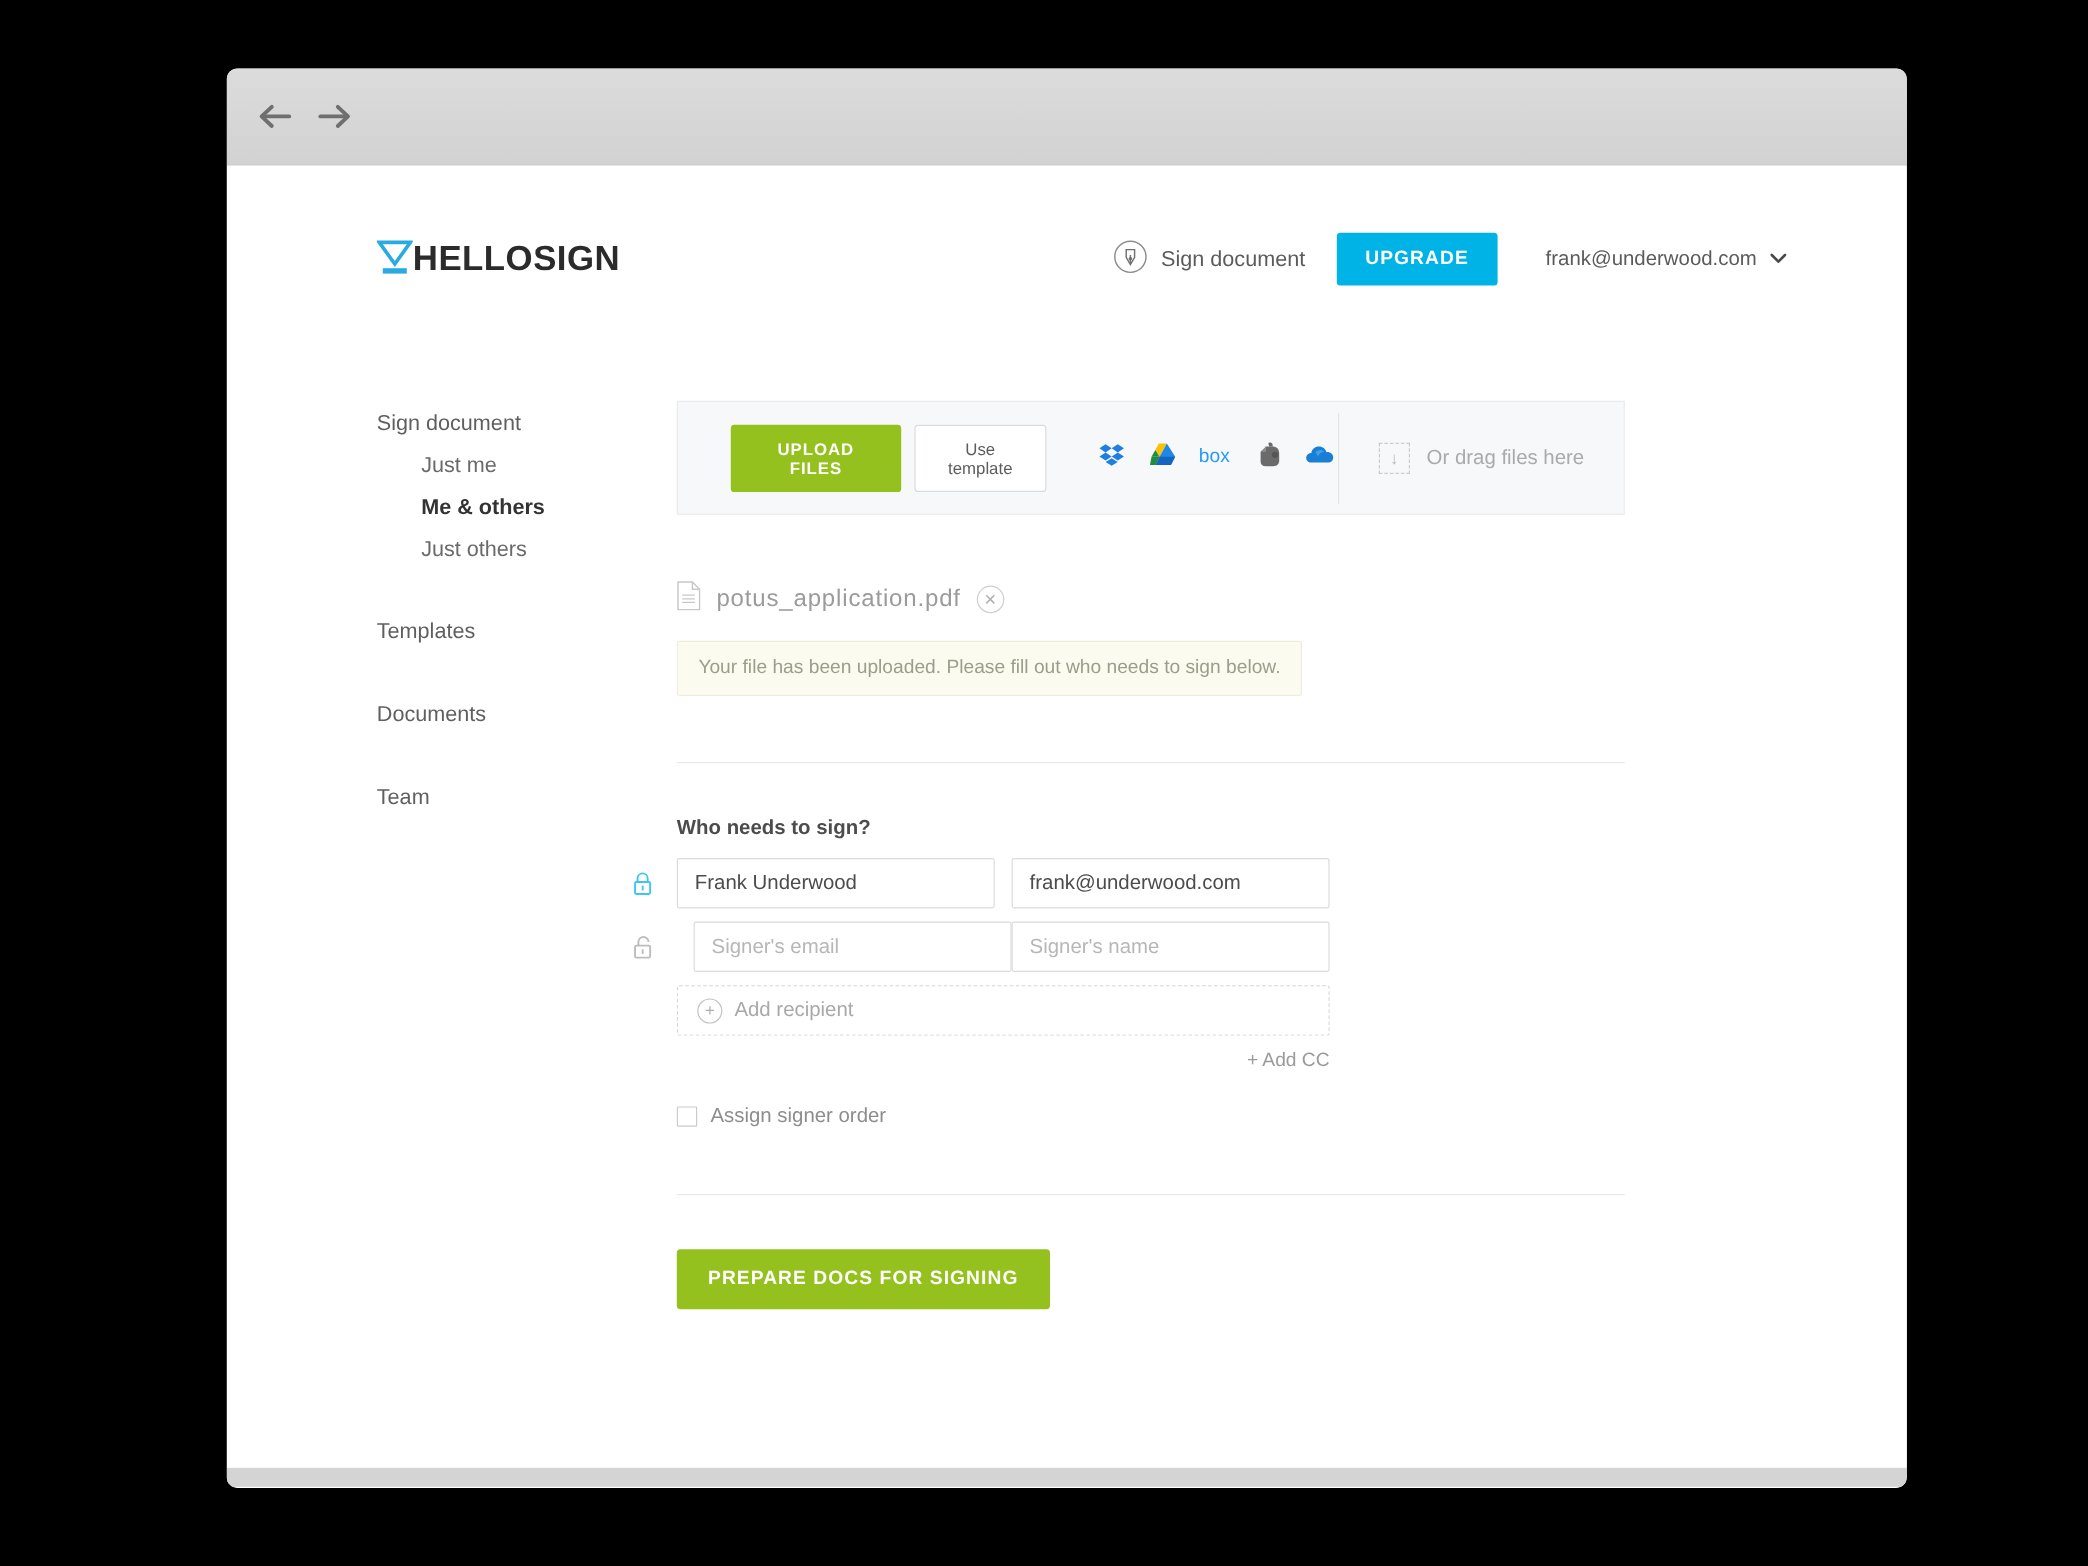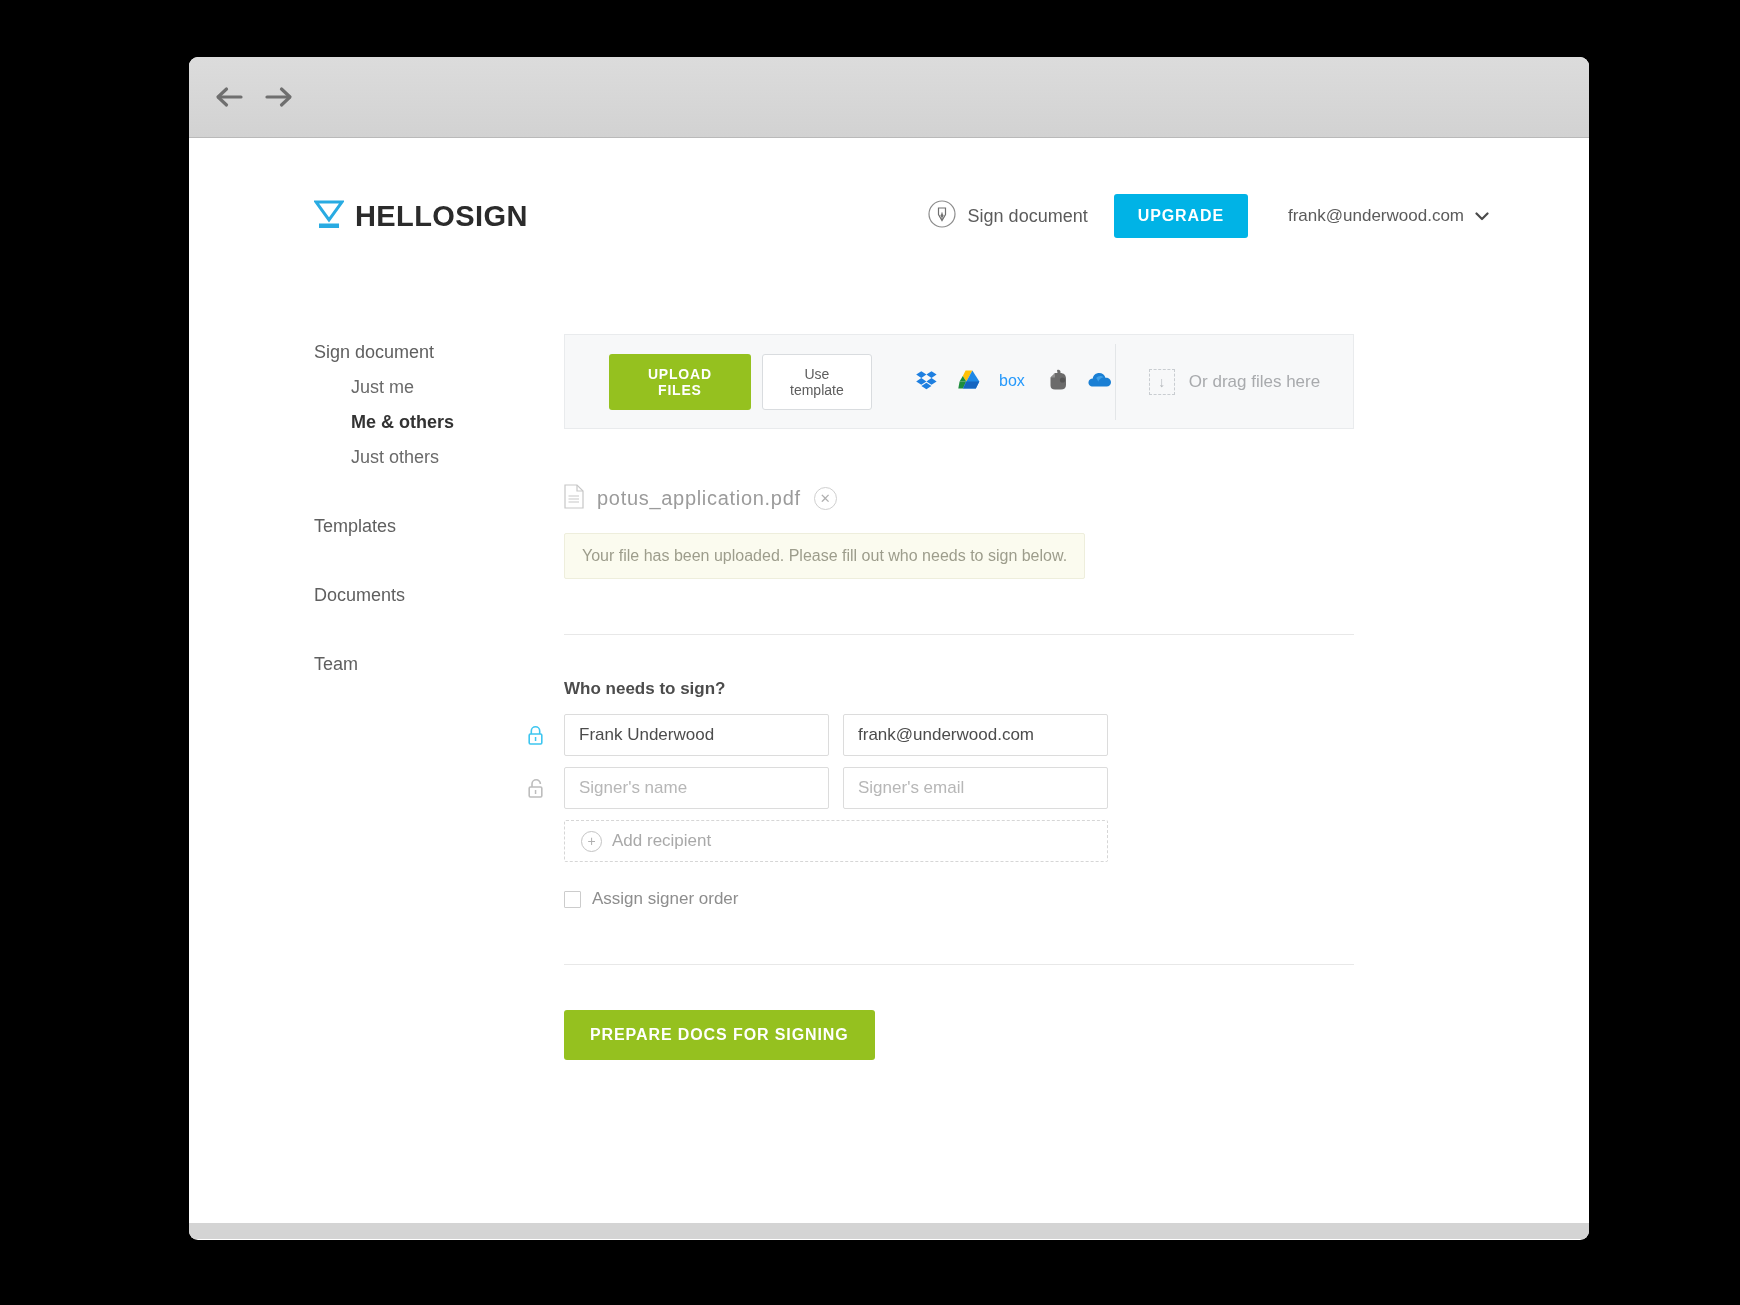--- a/index.html
+++ b/index.html
@@ -96,21 +96,20 @@
   
   .site-header {
     display: flex;
     align-items: center;
     padding: 56px 100px 0 125px;
     box-sizing: border-box;
   }
   .logo {
     display: flex;
     align-items: center;
-    gap: 11px;
     cursor: pointer;
   }
   .logo-mark { display: block; }
   .logo-text {
     font-size: 29px;
     font-weight: bold;
     color: #2b2b2b;
     letter-spacing: 0.4px;
   }
   .header-right {
@@ -589,29 +588,32 @@
           </div>
 
           <div class="signer-row">
             <span class="lock-slot">
               <svg width="17" height="21" viewBox="0 0 17 21">
                 <path d="M5 9 L5 6 A4.2 4.2 0 0 1 13.4 6" fill="none" stroke="#bdbdbd" stroke-width="1.6"></path>
                 <rect x="2.2" y="9" width="12.6" height="10" rx="1.2" fill="none" stroke="#bdbdbd" stroke-width="1.6"></rect>
                 <rect x="7.8" y="12" width="1.5" height="4" fill="#bdbdbd"></rect>
               </svg>
             </span>
+            <input class="signer-input input-email" placeholder="Signer's email" style="">
             <input class="signer-input input-name" placeholder="Signer's name" style="">
-            <input class="signer-input input-email" placeholder="Signer's email" style="">
           </div>
 
           <div class="add-recipient">
             <span class="plus-circle">+</span>
             <span class="add-recipient-label">Add recipient</span>
           </div>
 
+          <div class="add-cc-row">
+            <span class="add-cc">+ Add CC</span>
+          </div>
 
           <div class="signer-order-row">
             <span class="checkbox"></span>
             <span class="checkbox-label">Assign signer order</span>
           </div>
         </section>
 
         <hr class="hr">
 
         

